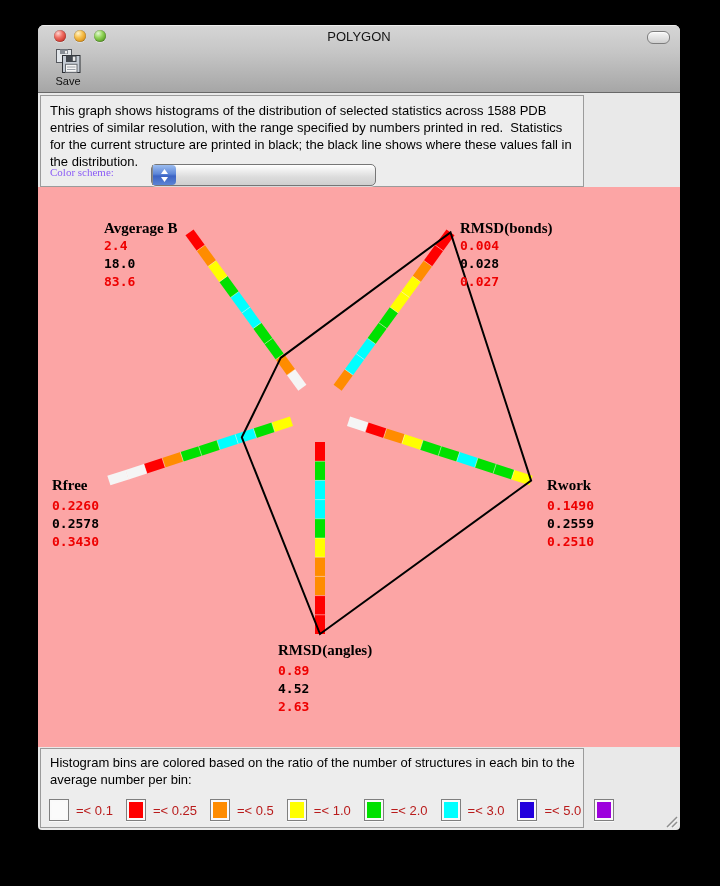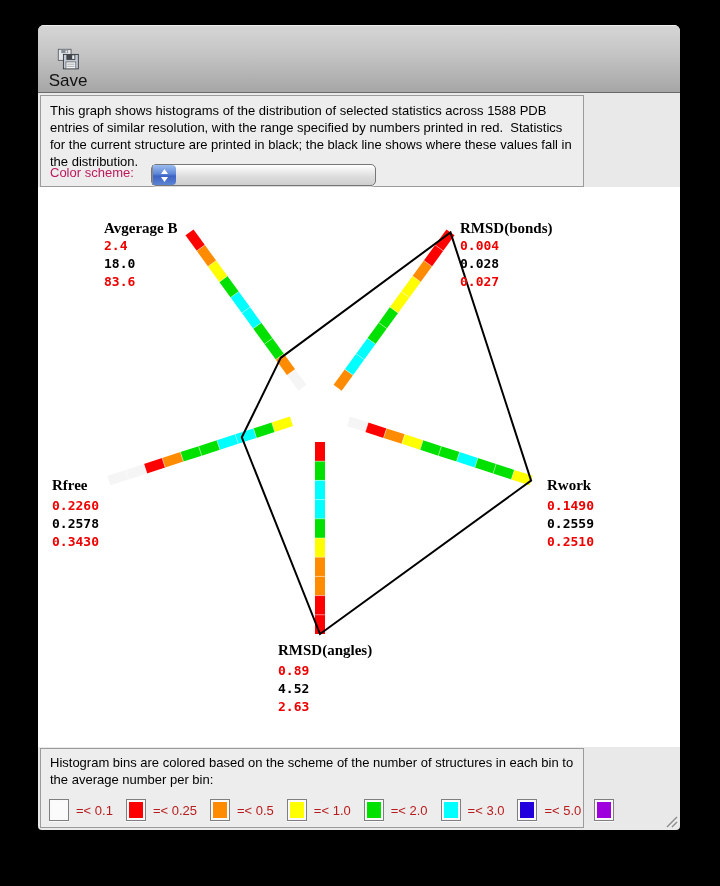--- a/index.html
+++ b/index.html
@@ -20,56 +20,65 @@
   .light.yellow{background:radial-gradient(circle at 35% 28%,#fff3c8 0%,#f7c14e 38%,#e0981f 72%,#8d5c0e 100%);}
   .light.green{background:radial-gradient(circle at 35% 28%,#e2f8d2 0%,#93d55a 38%,#5fa52b 72%,#335f14 100%);}
   .wintitle{position:absolute;left:0;right:0;top:0;height:22px;line-height:23px;text-align:center;
             font-size:13px;color:#141414;}
   .toolbar-toggle{position:absolute;right:10px;top:6px;width:21px;height:11px;border-radius:6px;
             border:1px solid #7d7d7d;background:linear-gradient(#f7f7f7,#cfcfcf);
             box-shadow:inset 0 1px 1px rgba(255,255,255,.8);}
   .toolbar{position:absolute;left:0;top:22px;height:45px;right:0;}
   .tool-save{position:absolute;left:8px;top:1px;width:44px;height:43px;display:flex;flex-direction:column;
             align-items:center;justify-content:flex-start;cursor:default;}
-  .tool-save .lbl{font-size:17px;color:#111;margin-top:0px;text-align:right;}
+  .tool-save .lbl{font-size:11px;color:#111;margin-top:0px;text-align:right;}
   
   .panelbox{position:absolute;left:2px;width:544px;border:1px solid #9b9b9b;background:#ededed;box-sizing:border-box;}
   .desc-panel{top:70px;height:92px;}
   .desc{margin:6px 8px 0 9px;font-size:13px;line-height:17px;color:#000;white-space:pre-wrap;}
   .scheme-row{position:absolute;left:9px;bottom:3px;height:22px;display:flex;align-items:center;}
-  .scheme-label{font-size:13px;color:#be185d;}
+  .scheme-label{font-size:11px;color:#8b5cf6;font-family:Liberation Serif, serif;}
   .popup{position:absolute;left:110px;bottom:0;width:225px;height:22px;border:1px solid #767676;border-radius:5px;
          background:linear-gradient(#ffffff,#dcdcdc 60%,#cfcfcf);box-sizing:border-box;display:flex;align-items:center;
          box-shadow:0 1px 1px rgba(255,255,255,.7);}
   .popup-text{flex:1;font-size:13px;color:#000;padding-left:10px;line-height:20px;white-space:nowrap;overflow:hidden;}
   .popup-arrows{width:23px;height:20px;border-radius:0 4px 4px 0;margin-right:0;
          background:linear-gradient(#9cbdf0 0%,#5d86d8 45%,#3c63c4 55%,#5b84d4 100%);
          display:flex;align-items:center;justify-content:center;border-left:1px solid #8a8a8a;}
   
-  .plot-area{position:absolute;left:0;top:162px;width:642px;height:560px;background:#ffffff;}
+  .plot-area{position:absolute;left:0;top:162px;width:642px;height:560px;background:#fca5a5;}
   .axis-title{font:bold 15px "Liberation Serif","DejaVu Serif",serif;fill:#000;}
   .axis-value{font:bold 13px "DejaVu Sans Mono","Liberation Mono",monospace;}
   
   .legend-panel{top:723px;height:80px;}
   .legend-caption{margin:5px 8px 0 9px;font-size:13px;line-height:17px;color:#000;white-space:pre-wrap;}
   .legend-row{position:absolute;left:8px;bottom:6px;height:22px;display:flex;align-items:center;}
   .legend-item{display:flex;align-items:center;margin-right:13px;}
   .swatch{display:inline-block;width:14px;height:16px;border:1px solid #7f7f7f;background:#fafafa;padding:2px;
           box-shadow:0 1px 0 rgba(255,255,255,.7);}
   .swatch-inner{display:block;width:100%;height:100%;}
   .legend-label{font-size:13px;color:#b91c1c;margin-left:7px;white-space:nowrap;}
   .resize-grip{position:absolute;right:2px;bottom:2px;width:14px;height:14px;}
 </style>
 </head>
 <body>
 
 <div class="stage">
   <div class="window">
 
     <div class="chrome">
+      <div class="titlebar">
+        <div class="lights">
+          <span class="light red"></span>
+          <span class="light yellow"></span>
+          <span class="light green"></span>
+        </div>
+        <div class="wintitle">POLYGON</div>
+        <div class="toolbar-toggle"></div>
+      </div>
       <div class="toolbar">
         <div class="tool-save">
           <svg width="27" height="27" viewBox="0 0 27 27">
             <rect x="1.5" y="1.5" width="15" height="13" fill="#e2e6ea" stroke="#55585e"></rect>
             <rect x="5" y="1.5" width="8" height="4.5" fill="#878d95"></rect>
             <rect x="10" y="3" width="2" height="2.5" fill="#eeeeee"></rect>
             <rect x="7.5" y="7.5" width="17.5" height="17" fill="#c3cad3" stroke="#2d3035"></rect>
             <rect x="11" y="7.5" width="10.5" height="6.5" fill="#41464d"></rect>
             <rect x="17.8" y="8.6" width="2.6" height="4.3" fill="#e9e9e9"></rect>
             <rect x="10.5" y="16.3" width="11.5" height="8" fill="#f5f5f5" stroke="#696d73"></rect>
@@ -221,21 +230,21 @@
           <text x="240" y="506" fill="#000000" class="axis-value">4.52</text>
           <text x="240" y="524" fill="#ee0000" class="axis-value">2.63</text>
           <text x="14" y="303" class="axis-title">Rfree</text>
           <text x="14" y="323" fill="#ee0000" class="axis-value">0.2260</text>
           <text x="14" y="341" fill="#000000" class="axis-value">0.2578</text>
           <text x="14" y="359" fill="#ee0000" class="axis-value">0.3430</text>
         </svg>
     </div>
 
     <div class="panelbox legend-panel">
-      <p class="legend-caption">Histogram bins are colored based on the scheme of the number of structures in each bin to the average number per bin:</p>
+      <p class="legend-caption">Histogram bins are colored based on the ratio of the number of structures in each bin to the average number per bin:</p>
       <div class="legend-row" id="legend-row">
           <span class="legend-item">
             <span class="swatch">
               <span class="swatch-inner" style="background: rgb(251, 251, 251);"></span>
             </span>
             <span class="legend-label">=&lt; 0.1</span>
           </span>
           <span class="legend-item">
             <span class="swatch">
               <span class="swatch-inner" style="background: rgb(255, 0, 0);"></span>

